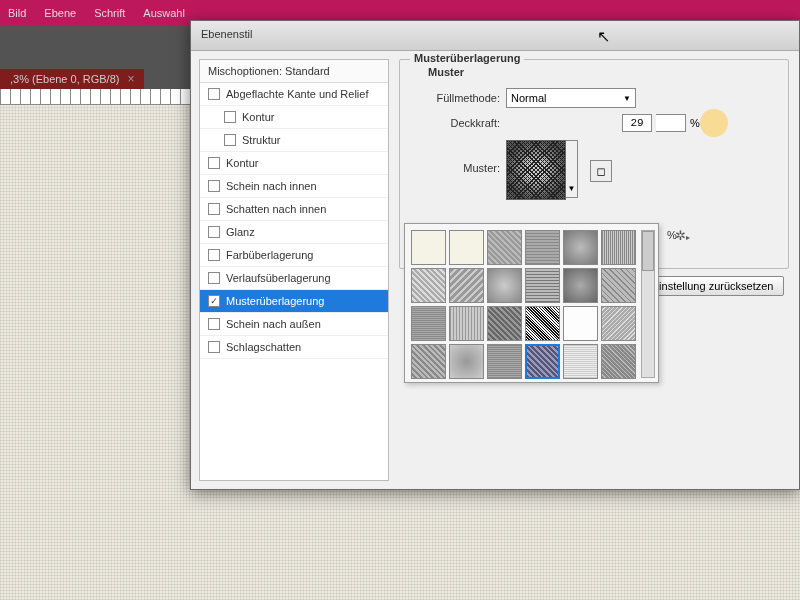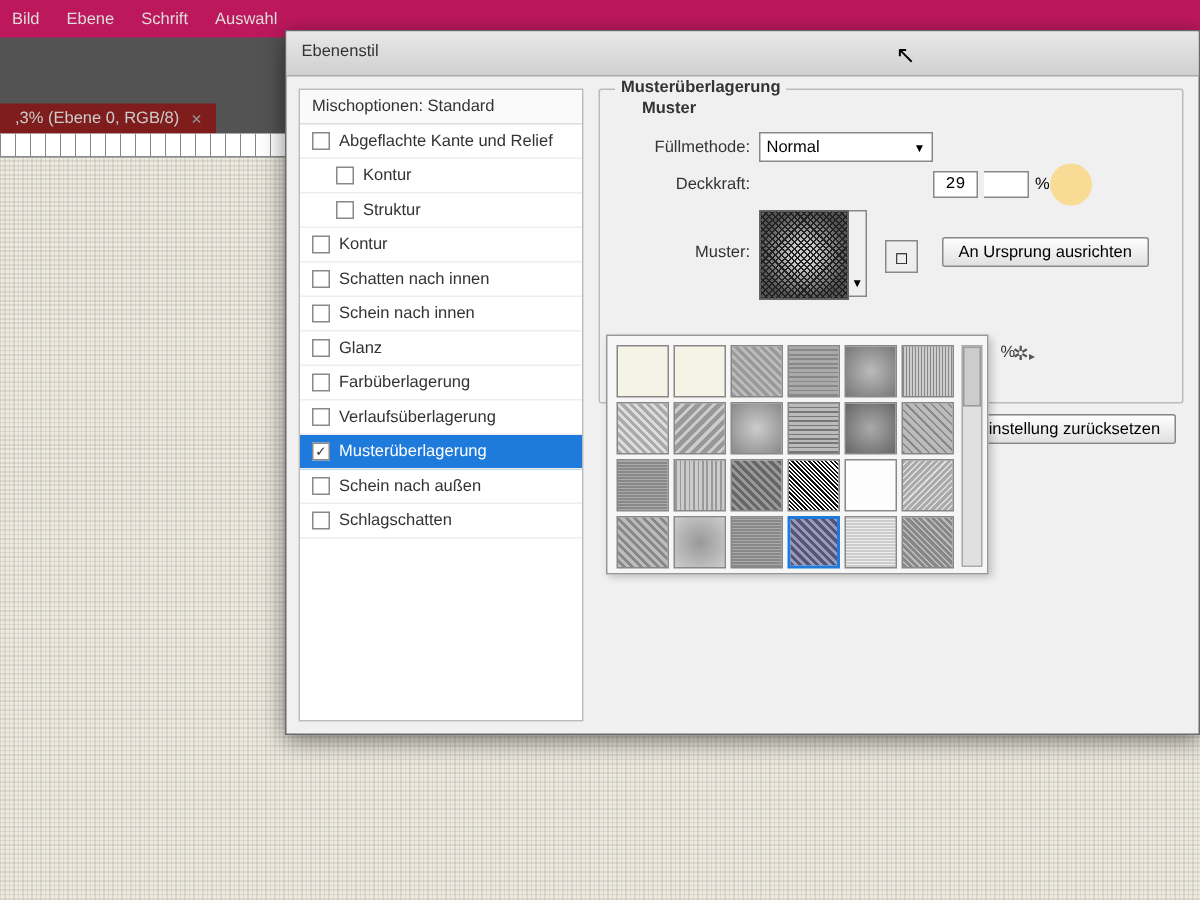--- a/index.html
+++ b/index.html
@@ -26,21 +26,21 @@
 .style-row.sub { padding-left: 24px; }
 .style-row.sel { background: #1e7adb; color: #fff; }
 .chk { width: 12px; height: 12px; border: 1px solid #888; background: #fff; display: inline-flex; align-items: center; justify-content: center; font-size: 9px; color: #333; }
 .style-row.sel .chk { background: #fff; }
 .right-panel { flex: 1; padding: 8px 10px; position: relative; }
 .fieldset { border: 1px solid #bbb; border-radius: 2px; padding: 12px 10px 10px; position: relative; margin-bottom: 8px; }
 .legend { position: absolute; top: -8px; left: 10px; background: #f0f0f0; padding: 0 4px; font-weight: bold; color: #333; }
 .sublegend { position: absolute; top: 6px; left: 24px; background: #f0f0f0; padding: 0 4px; font-weight: bold; color: #333; }
 .field-row { display: flex; align-items: center; margin: 6px 0; gap: 6px; }
 .lbl { width: 90px; text-align: right; color: #333; }
-.select { width: 116px; height: 20px; border: 1px solid #888; background: #fff; padding: 2px 4px; display: flex; justify-content: space-between; align-items: center; }
+.select { width: 130px; height: 20px; border: 1px solid #888; background: #fff; padding: 2px 4px; display: flex; justify-content: space-between; align-items: center; }
 .arrow { font-size: 8px; }
 .num-input { width: 30px; height: 18px; border: 1px solid #888; background: #fff; text-align: center; padding: 2px; font-family: Liberation Mono, monospace; }
 .highlight { position: absolute; width: 28px; height: 28px; border-radius: 50%; background: rgba(255,200,60,0.5); top: 49px; left: 300px; z-index: 1; }
 .opacity-wrap { position: relative; z-index: 2; display: flex; align-items: center; gap: 4px; }
 .pattern-swatch { width: 60px; height: 60px; border: 1px solid #666; background-color: #888;
   background-image:
     repeating-linear-gradient(45deg, #222 0 1px, transparent 1px 3px),
     repeating-linear-gradient(-45deg, #222 0 1px, transparent 1px 3px),
     radial-gradient(#ccc 20%, #555 70%);
 }
@@ -92,25 +92,25 @@
           <div class="style-row sub">
             <span class="chk"></span>
             <span>Struktur</span>
           </div>
           <div class="style-row">
             <span class="chk"></span>
             <span>Kontur</span>
           </div>
           <div class="style-row">
             <span class="chk"></span>
+            <span>Schein nach innen</span>
+          </div>
+          <div class="style-row">
+            <span class="chk"></span>
             <span>Schatten nach innen</span>
-          </div>
-          <div class="style-row">
-            <span class="chk"></span>
-            <span>Schein nach innen</span>
           </div>
           <div class="style-row">
             <span class="chk"></span>
             <span>Glanz</span>
           </div>
           <div class="style-row">
             <span class="chk"></span>
             <span>Farbüberlagerung</span>
           </div>
           <div class="style-row">
@@ -157,21 +157,20 @@
           <span class="lbl" style="padding-top:22px;">Muster:</span>
           <div style="display:flex;">
             <div class="pattern-swatch"></div>
             <div class="dd-ar">
                 <span class="arrow">▼</span>
               </div>
           </div>
           <div class="small-btn" style="margin-top:20px;margin-left:6px;">
             <span>◻</span>
           </div>
-          <button class="btn" style="margin-top:18px;margin-left:10px;">An Ursprung ausrichten</button>
         </div>
       </div>
 
       <span class="percent-float">%</span>
       <button class="btn reset-float">einstellung zurücksetzen</button>
 
       <div class="picker">
         <div class="picker-grid" id="patt-grid">
             <div class="patt" style="background: rgb(245, 243, 230);"></div>
             <div class="patt" style="background: rgb(245, 243, 230);"></div>

